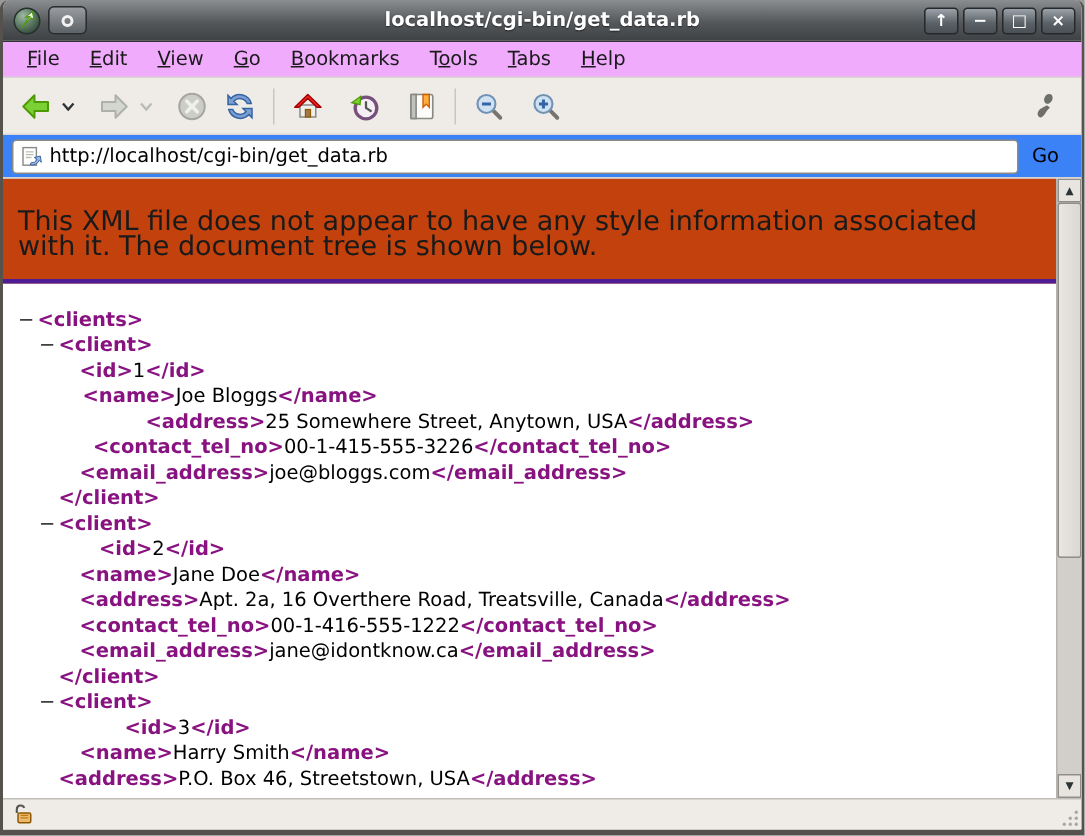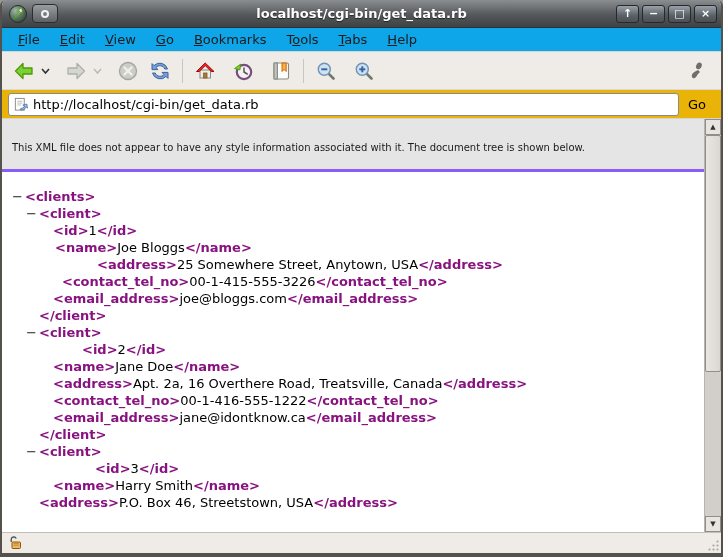--- a/index.html
+++ b/index.html
@@ -46,21 +46,21 @@
     background: linear-gradient(#9aa1a8, #596066 60%, #4a5056);
     border: 1px solid #26292b;
     color: #fff; font-size: 11px; font-weight: bold;
     display: flex; align-items: center; justify-content: center;
     line-height: 1;
   }
 
   
   .menubar {
     height: 24px; flex: 0 0 24px;
-    background: #0ea5e9;
+    background: #f0abfc;
     border-bottom: 1px solid #d8d4cf;
     display: flex; align-items: center;
     padding-left: 8px;
     font-size: 13px; color: #1a1a1a;
   }
   .menu-item { padding: 3px 8px; margin-right: 4px; cursor: default; }
   .menu-item u { text-decoration: underline; }
 
   
   .toolbar {
@@ -79,21 +79,21 @@
   .tool-btn.small svg { width: 20px; height: 20px; }
   .chev { width: 14px; height: 28px; display: flex; align-items: center; justify-content: center; }
   .chev svg { width: 9px; height: 6px; }
   .tb-sep { width: 1px; height: 24px; background: #c9c5c0; margin: 0 8px; }
   .gap-sm { width: 4px; } .gap-md { width: 10px; }
   .foot { margin-left: auto; margin-right: 8px; width: 18px; height: 20px; }
 
   
   .urlrow {
     height: 29px; flex: 0 0 29px;
-    background: #eab308;
+    background: #3b82f6;
     border-bottom: 1px solid #d8d4cf;
     display: flex; align-items: center;
     padding: 0 6px;
   }
   .url-wrap {
     flex: 1; height: 23px;
     background: #ffffff;
     border: 1px solid #8c8a85;
     border-radius: 3px;
     display: flex; align-items: center;
@@ -107,24 +107,24 @@
   }
   .go-btn { padding: 2px 9px; font-size: 13px; color: #000; cursor: default; }
 
   
   .content {
     flex: 1 1 auto; position: relative;
     background: #ffffff; overflow: hidden;
   }
   .content-inner { position: absolute; inset: 0 17px 0 0; overflow: hidden; }
   .xml-notice {
-    background: #e5e5e5;
-    border-bottom: 3px solid #8b5cf6;
+    background: #c2410c;
+    border-bottom: 3px solid #4c1d95;
     padding: 20px 12px 13px 10px;
-    font-size: 10px; line-height: 17px; color: #1a1a1a;
+    font-size: 18px; line-height: 17px; color: #1a1a1a;
   }
   .xml-tree {
     padding-top: 16px;
     font-size: 13px; line-height: 17px;
   }
   .xml-line { white-space: nowrap; }
   .collapser { display: inline-block; width: 13px; color: #2e2e2e; cursor: default; }
   .tag  { color: #881280; font-weight: bold; }
   .text { color: #000000; }
 
@@ -303,28 +303,28 @@
       <div class="xml-tree" id="xml-tree">
           <div class="xml-line" style="padding-left: 10px;"><span class="collapser">−</span><span class="tag">&lt;clients&gt;</span></div>
           <div class="xml-line" style="padding-left: 24px;"><span class="collapser">−</span><span class="tag">&lt;client&gt;</span></div>
           <div class="xml-line" style="padding-left: 51px;"><span class="tag">&lt;id&gt;</span><span class="text">1</span><span class="tag">&lt;/id&gt;</span></div>
           <div class="xml-line" style="padding-left: 53px;"><span class="tag">&lt;name&gt;</span><span class="text">Joe Bloggs</span><span class="tag">&lt;/name&gt;</span></div>
           <div class="xml-line" style="padding-left: 51px; margin-left: 44px;"><span class="tag">&lt;address&gt;</span><span class="text">25 Somewhere Street, Anytown, USA</span><span class="tag">&lt;/address&gt;</span></div>
           <div class="xml-line" style="padding-left: 60px;"><span class="tag">&lt;contact_tel_no&gt;</span><span class="text">00-1-415-555-3226</span><span class="tag">&lt;/contact_tel_no&gt;</span></div>
           <div class="xml-line" style="padding-left: 51px;"><span class="tag">&lt;email_address&gt;</span><span class="text">joe@bloggs.com</span><span class="tag">&lt;/email_address&gt;</span></div>
           <div class="xml-line" style="padding-left: 37px;"><span class="tag">&lt;/client&gt;</span></div>
           <div class="xml-line" style="padding-left: 24px;"><span class="collapser">−</span><span class="tag">&lt;client&gt;</span></div>
-          <div class="xml-line" style="padding-left: 80px;"><span class="tag">&lt;id&gt;</span><span class="text">2</span><span class="tag">&lt;/id&gt;</span></div>
+          <div class="xml-line" style="padding-left: 64px;"><span class="tag">&lt;id&gt;</span><span class="text">2</span><span class="tag">&lt;/id&gt;</span></div>
           <div class="xml-line" style="padding-left: 51px;"><span class="tag">&lt;name&gt;</span><span class="text">Jane Doe</span><span class="tag">&lt;/name&gt;</span></div>
           <div class="xml-line" style="padding-left: 51px;"><span class="tag">&lt;address&gt;</span><span class="text">Apt. 2a, 16 Overthere Road, Treatsville, Canada</span><span class="tag">&lt;/address&gt;</span></div>
           <div class="xml-line" style="padding-left: 51px;"><span class="tag">&lt;contact_tel_no&gt;</span><span class="text">00-1-416-555-1222</span><span class="tag">&lt;/contact_tel_no&gt;</span></div>
           <div class="xml-line" style="padding-left: 51px;"><span class="tag">&lt;email_address&gt;</span><span class="text">jane@idontknow.ca</span><span class="tag">&lt;/email_address&gt;</span></div>
           <div class="xml-line" style="padding-left: 37px;"><span class="tag">&lt;/client&gt;</span></div>
           <div class="xml-line" style="padding-left: 24px;"><span class="collapser">−</span><span class="tag">&lt;client&gt;</span></div>
-          <div class="xml-line" style="padding-left: 81px; margin-left: 12px;"><span class="tag">&lt;id&gt;</span><span class="text">3</span><span class="tag">&lt;/id&gt;</span></div>
+          <div class="xml-line" style="padding-left: 81px;"><span class="tag">&lt;id&gt;</span><span class="text">3</span><span class="tag">&lt;/id&gt;</span></div>
           <div class="xml-line" style="padding-left: 51px;"><span class="tag">&lt;name&gt;</span><span class="text">Harry Smith</span><span class="tag">&lt;/name&gt;</span></div>
           <div class="xml-line" style="padding-left: 37px;"><span class="tag">&lt;address&gt;</span><span class="text">P.O. Box 46, Streetstown, USA</span><span class="tag">&lt;/address&gt;</span></div>
         </div>
     </div>
     <div class="vscroll">
       <div class="scroll-btn up">
           <span>▲</span>
         </div>
       <div class="scroll-thumb"></div>
       <div class="scroll-btn down">

